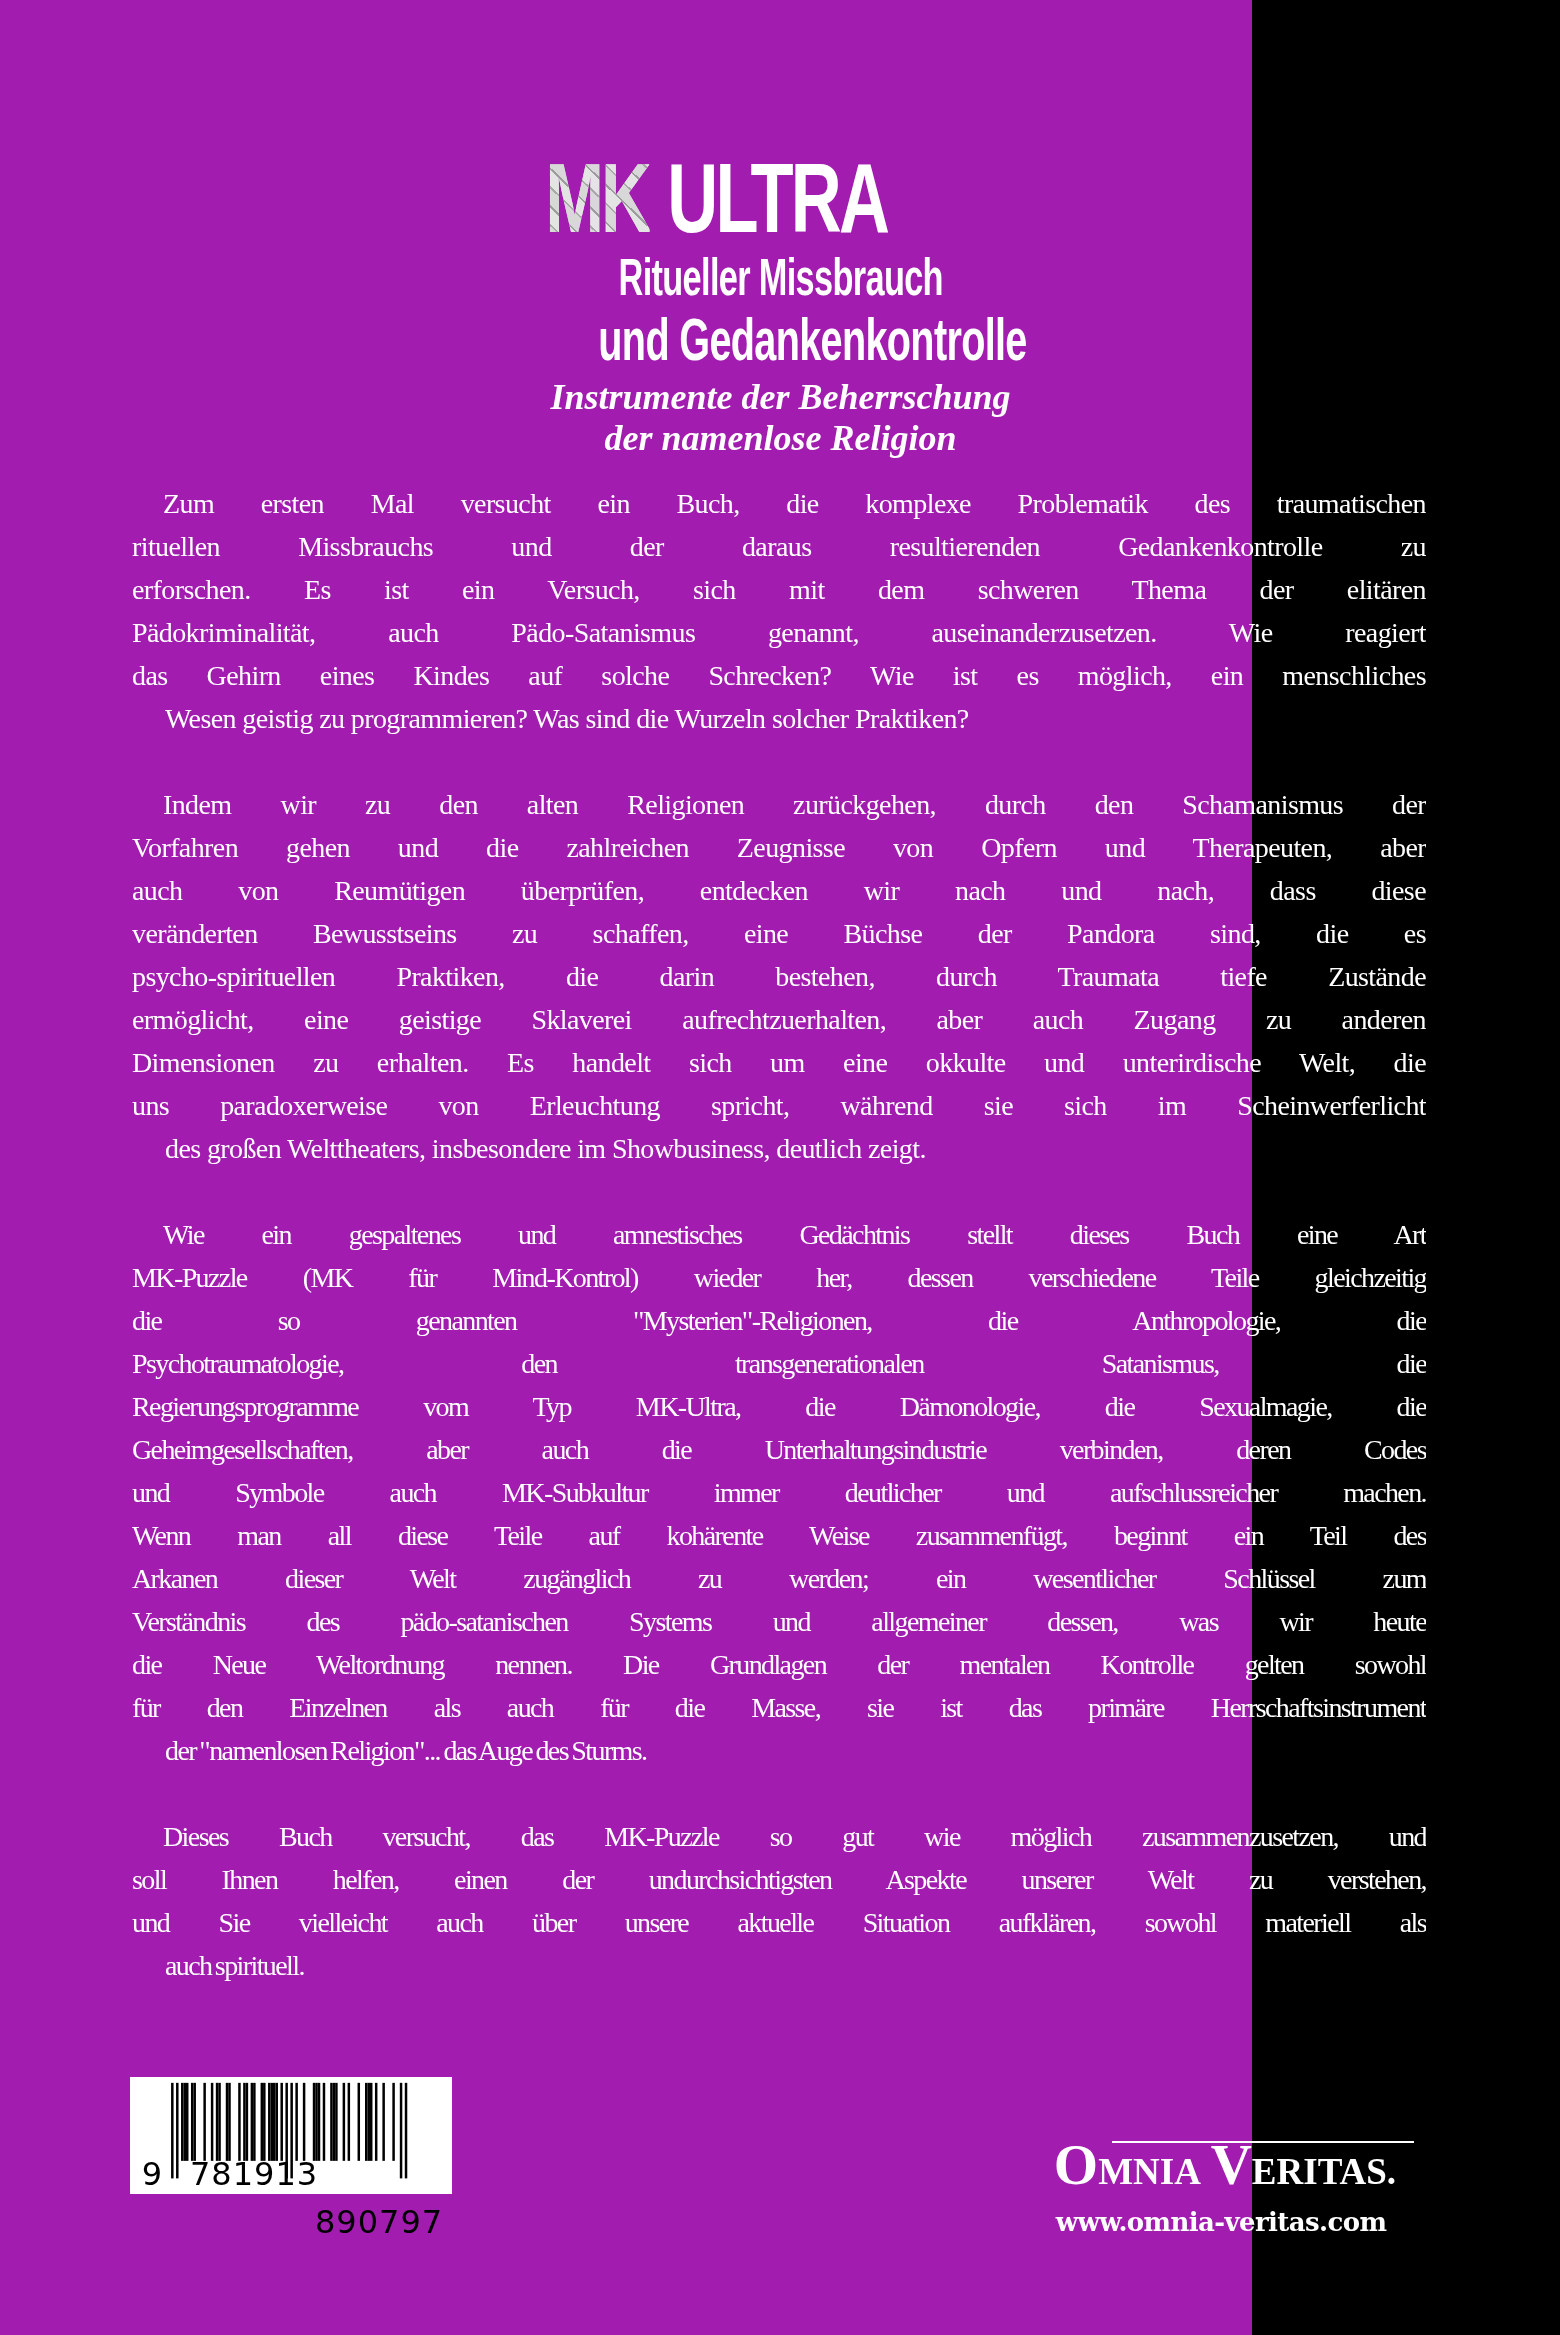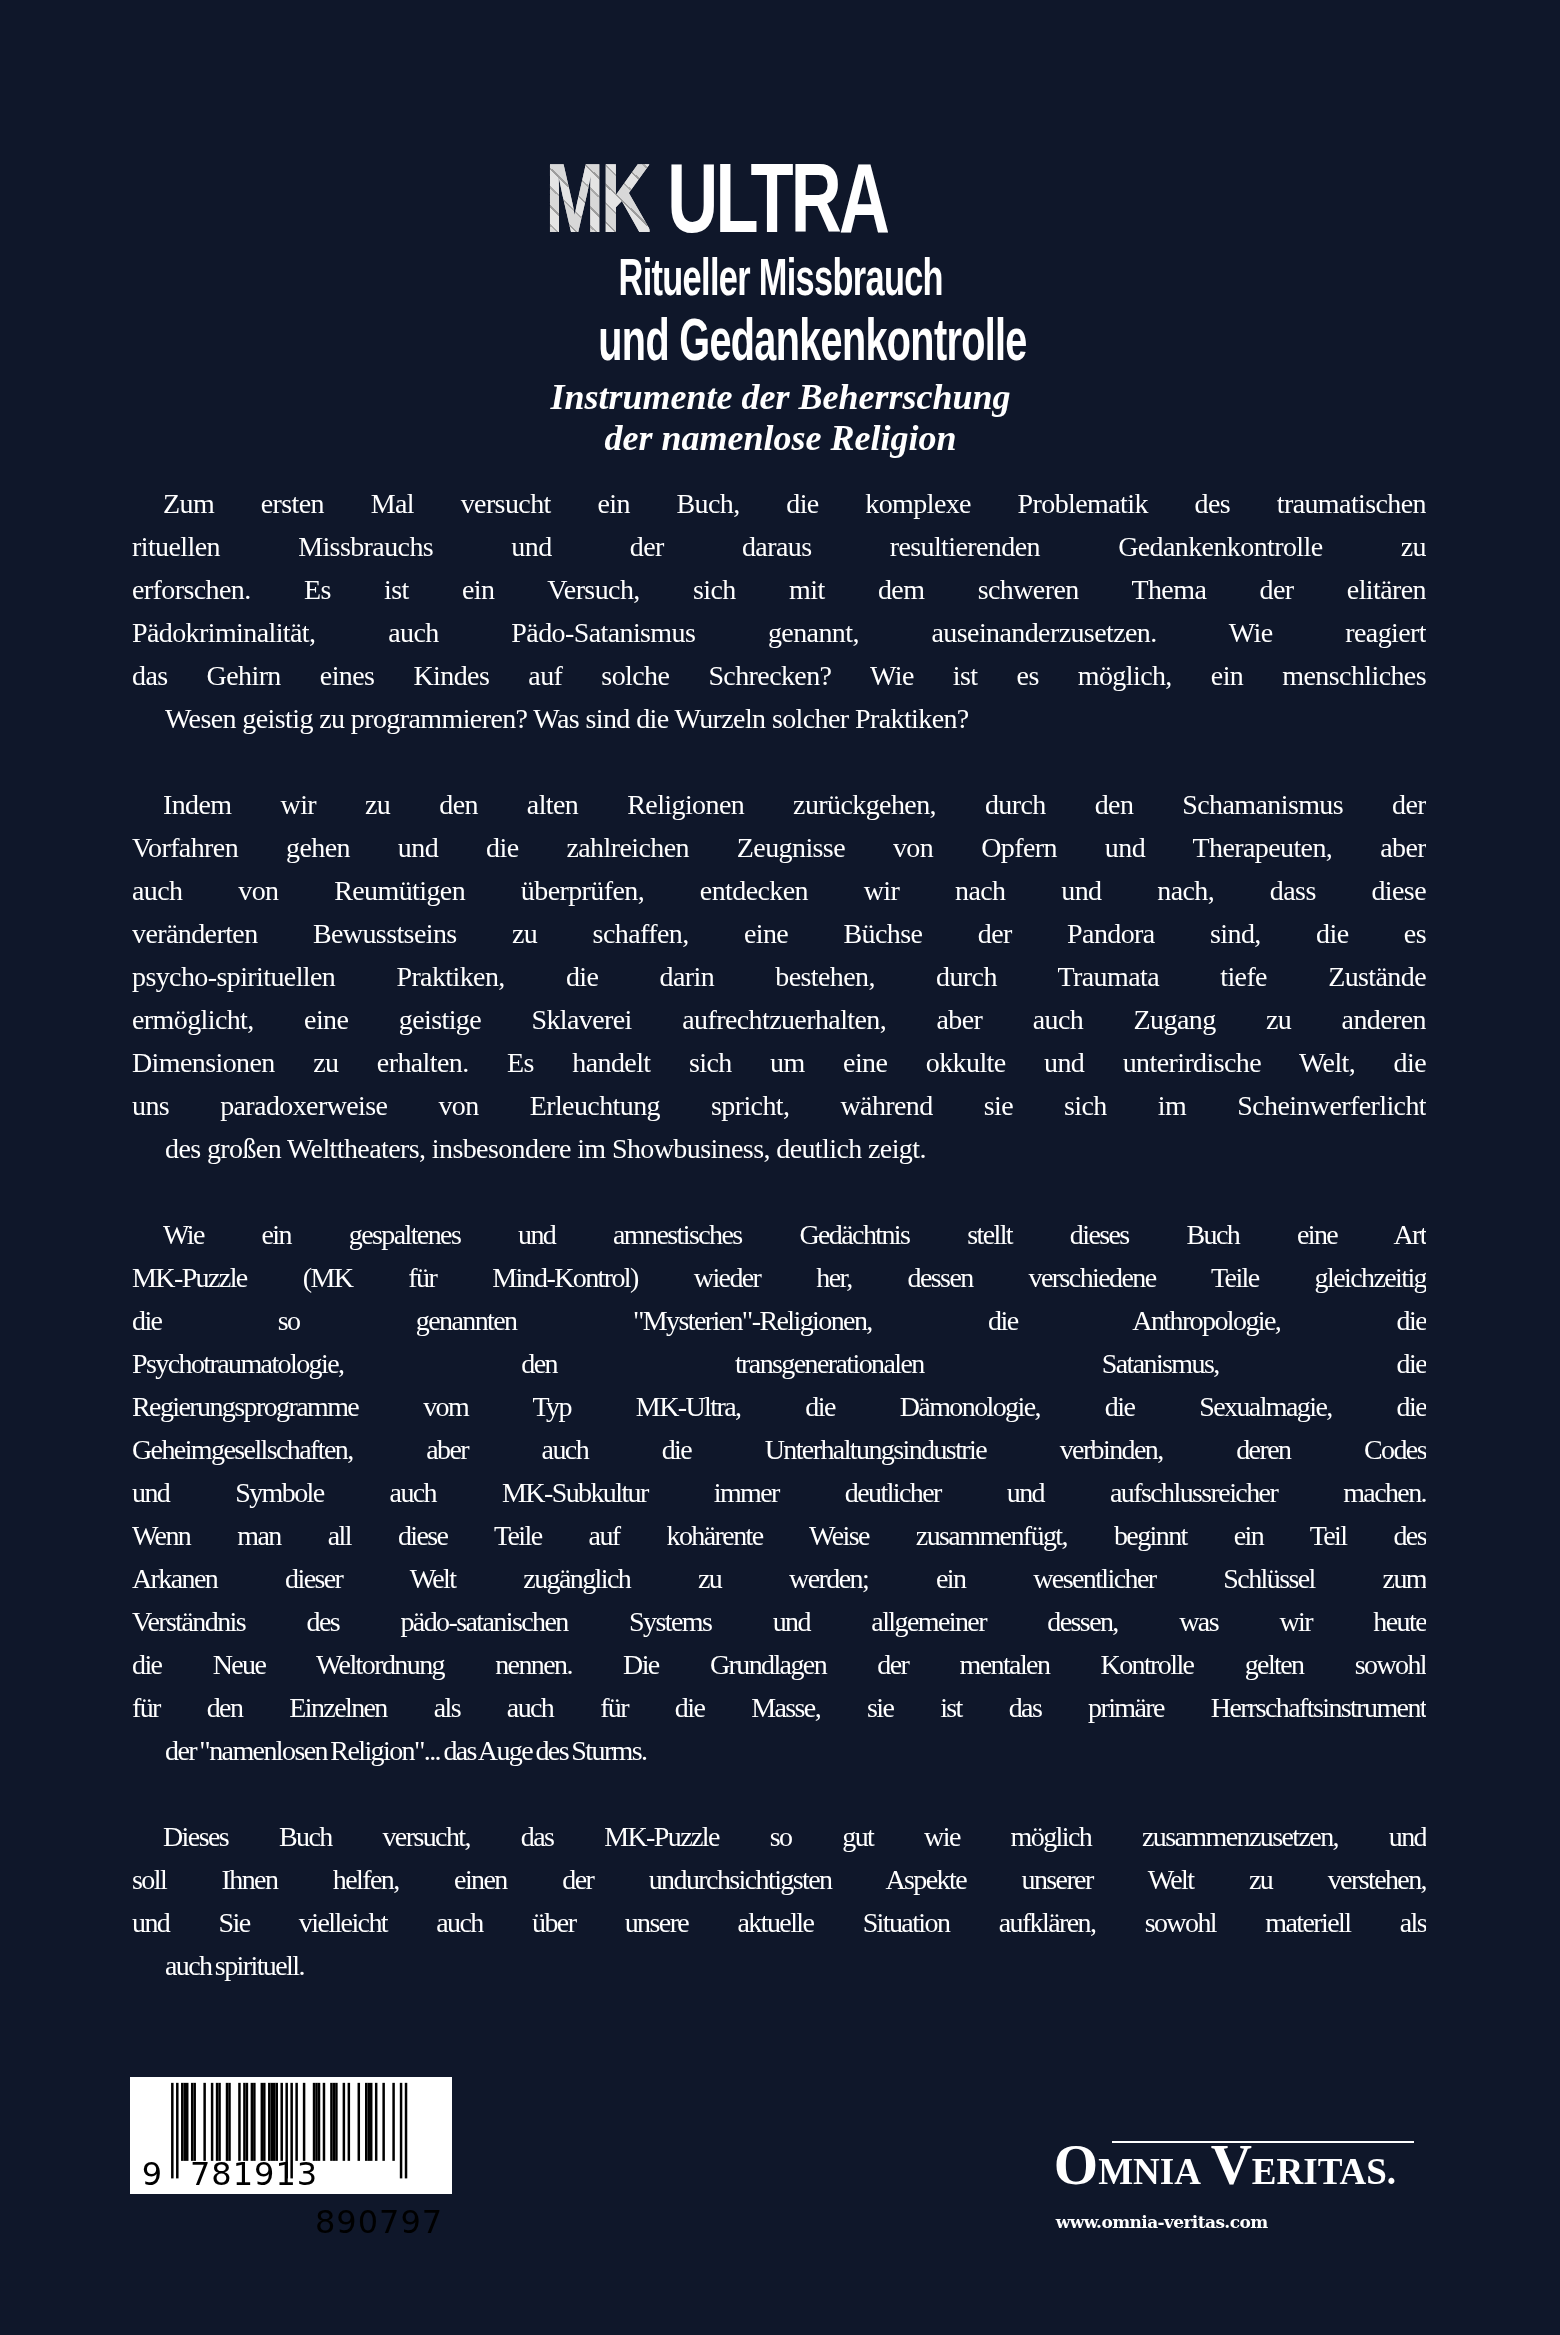--- a/index.html
+++ b/index.html
@@ -1,17 +1,17 @@
 <!DOCTYPE html>
 <html><head>
 <meta charset="utf-8">
 <style>
   html, body { margin: 0; padding: 0; background: #000; }
   body { width: 1560px; height: 2336px; position: relative; overflow: hidden; color: #fff; }
-  .cover { position: absolute; left: 0; top: 0; width: 1560px; height: 2336px; background: #0f172a; }
+  .cover { position: absolute; left: 0; top: 0; width: 1252px; height: 2336px; background: #a21caf; }
 
   
   .title-block { position: absolute; left: 488px; top: 146px; width: 585px; text-align: center; }
   .title-main { position: absolute; left: 42px; top: 11.7px; width: 517px; height: 80px; white-space: nowrap;
     font-family: "Liberation Sans", sans-serif; font-weight: bold; font-size: 98px; line-height: 80px;
     letter-spacing: -3.9px; transform: scaleX(0.72); transform-origin: left top; }
   .title-mk { display: inline-block;
     background: repeating-linear-gradient(35deg, #d8d8d8 0 13.7px, #a9a9a9 13.7px 15.6px, #e4e4e4 15.6px 29px, #9d9d9d 29px 31px),
                 #cfcfcf;
     -webkit-background-clip: text; background-clip: text; color: transparent; }
@@ -47,21 +47,21 @@
   .bd-right { position: absolute; left: 185px; top: 0; letter-spacing: 1px; margin-top: 48px; }
 
   
   .publisher { position: absolute; left: 1044px; top: 2087px; width: 390px; height: 117px; margin-top: 40px; }
   .pub-rule { position: absolute; left: 68px; top: 13.7px; width: 302px; height: 2px; background: #fff; }
   .pub-name { position: absolute; left: 9.8px; top: 13.7px; white-space: nowrap;
     font-family: "Liberation Serif", serif; font-weight: bold; color: #fff; font-size: 39px; line-height: 47px; }
   .pub-name .big { font-size: 57px; }
   .pub-name .sc { font-size: 37px; letter-spacing: 0px; }
   .pub-url { position: absolute; left: 11.7px; top: 80px; white-space: nowrap;
-    font-family: "DejaVu Serif", serif; font-weight: bold; font-size: 17px; line-height: 31px; color: #fff; letter-spacing: -0.6px; }
+    font-family: "DejaVu Serif", serif; font-weight: bold; font-size: 26px; line-height: 31px; color: #fff; letter-spacing: -0.6px; }
 </style>
 </head>
 <body>
 
 <div class="cover">
 
   <div class="title-block">
     <div class="title-main">
       <span class="title-mk">MK</span><span class="title-ultra">ULTRA</span>
     </div>

